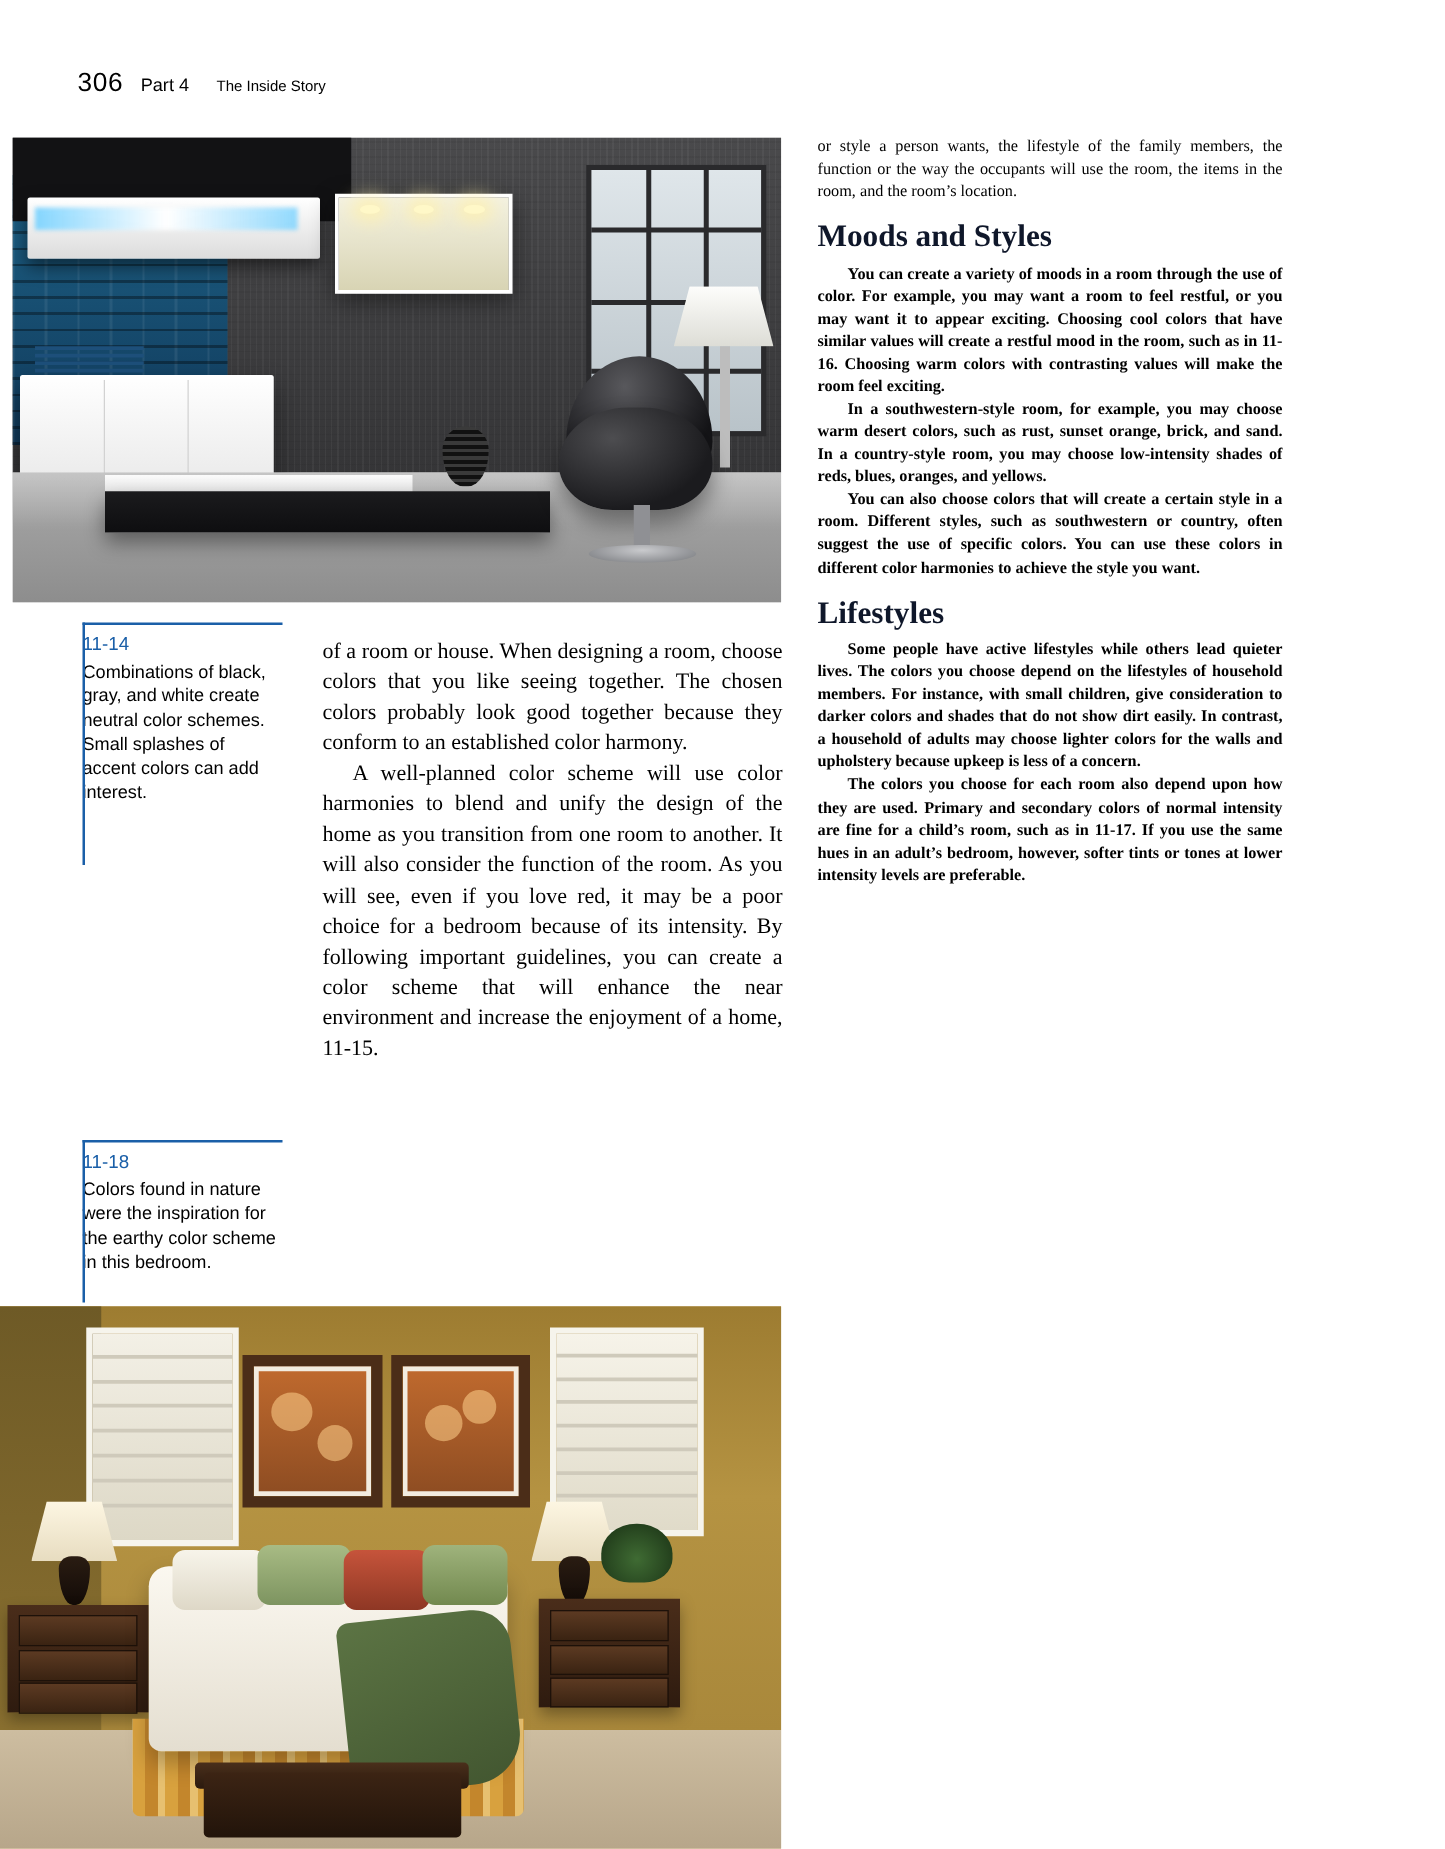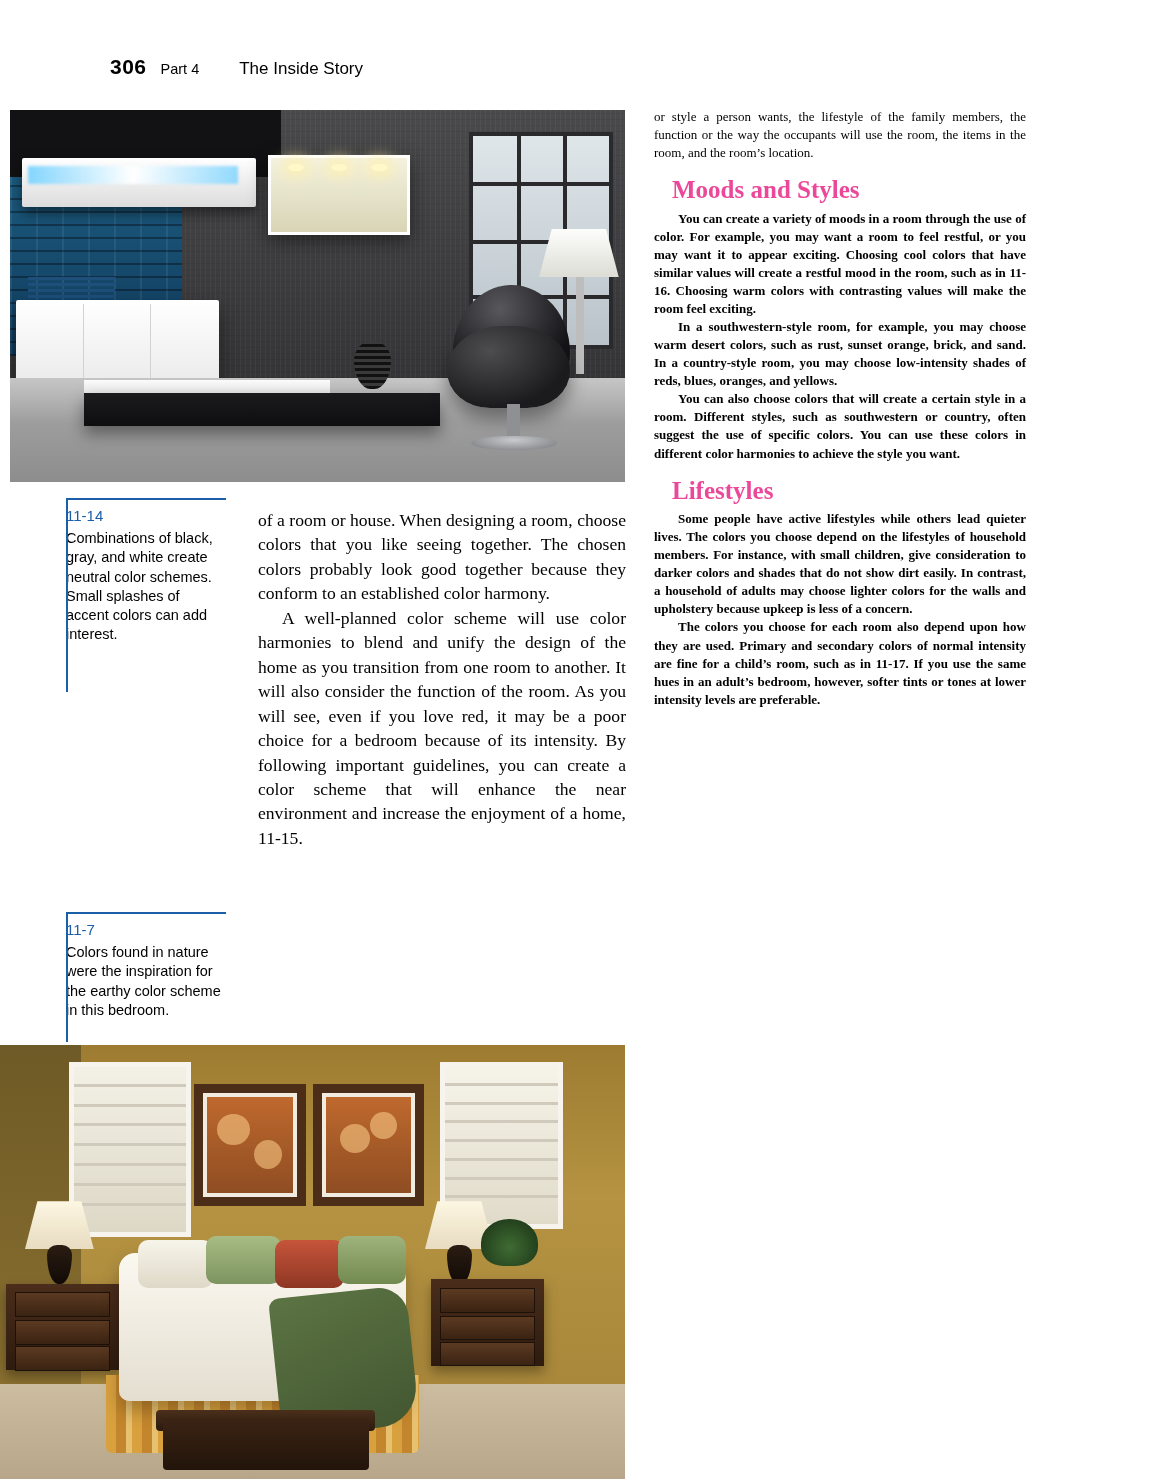--- a/index.html
+++ b/index.html
@@ -21,30 +21,29 @@
     position: absolute;
     top: 55px;
     left: 62px;
     display: flex;
     align-items: baseline;
     gap: 14px;
     font-family: "Liberation Sans", sans-serif;
   }
   .running-head .page-num {
     font-size: 21px;
-    font-weight: bold;
+    font-weight: normal;
     letter-spacing: .5px;
-    margin-left: 48px;
   }
   .running-head .part {
     font-size: 14.5px;
   }
   .running-head .sect {
-    font-size: 17px;
-    margin-left: 26px;
+    font-size: 12px;
+    margin-left: 8px;
   }
   .col-right {
     position: absolute;
     left: 654px;
     top: 108px;
     width: 372px;
   }
 
   
   .figure-img {
@@ -132,24 +131,24 @@
     line-height: 1.39;
     text-align: justify;
   }
   .col-right p.indent {
     text-indent: 24px;
     font-weight: bold;
   }
 
   h2.head-blue {
     font-family: "Liberation Serif", serif;
-    color: #ec4899;
+    color: #0f172a;
     font-size: 25px;
     font-weight: bold;
-    margin: 14px 0 6px 18px;
+    margin: 14px 0 6px 0;
     line-height: 1.1;
   }
   h2.head-orange {
     font-family: "Liberation Sans", sans-serif;
     color: #e2581f;
     font-size: 26px;
     font-weight: normal;
     margin: 22px 0 10px 0;
     line-height: 1.1;
   }
@@ -422,21 +421,21 @@
     <div class="r14-chair-base"></div>
   </div>
 </div>
 
 <div class="caption" id="cap-11-14">
   <div class="cap-num">11-14</div>
   <div class="cap-text">Combinations of black, gray, and white create neutral color schemes. Small splashes of accent colors can add interest.</div>
 </div>
 
 <div class="caption" id="cap-11-15">
-  <div class="cap-num">11-7</div>
+  <div class="cap-num">11-18</div>
   <div class="cap-text">Colors found in nature were the inspiration for the earthy color scheme in this bedroom.</div>
 </div>
 
 <div class="textcol">
   <p>of a room or house. When designing a room, choose colors that you like seeing together. The chosen colors probably look good together because they conform to an established color harmony.</p>
   <p class="indent">A well-planned color scheme will use color harmonies to blend and unify the design of the home as you transition from one room to another. It will also consider the function of the room. As you will see, even if you love red, it may be a poor choice for a bedroom because of its intensity. By following important guidelines, you can create a color scheme that will enhance the near environment and increase the enjoyment of a home, 11-15.</p>
 </div>
 
 <div class="col-right">
   <p>or style a person wants, the lifestyle of the family members, the function or the way the occupants will use the room, the items in the room, and the room’s location.</p>

